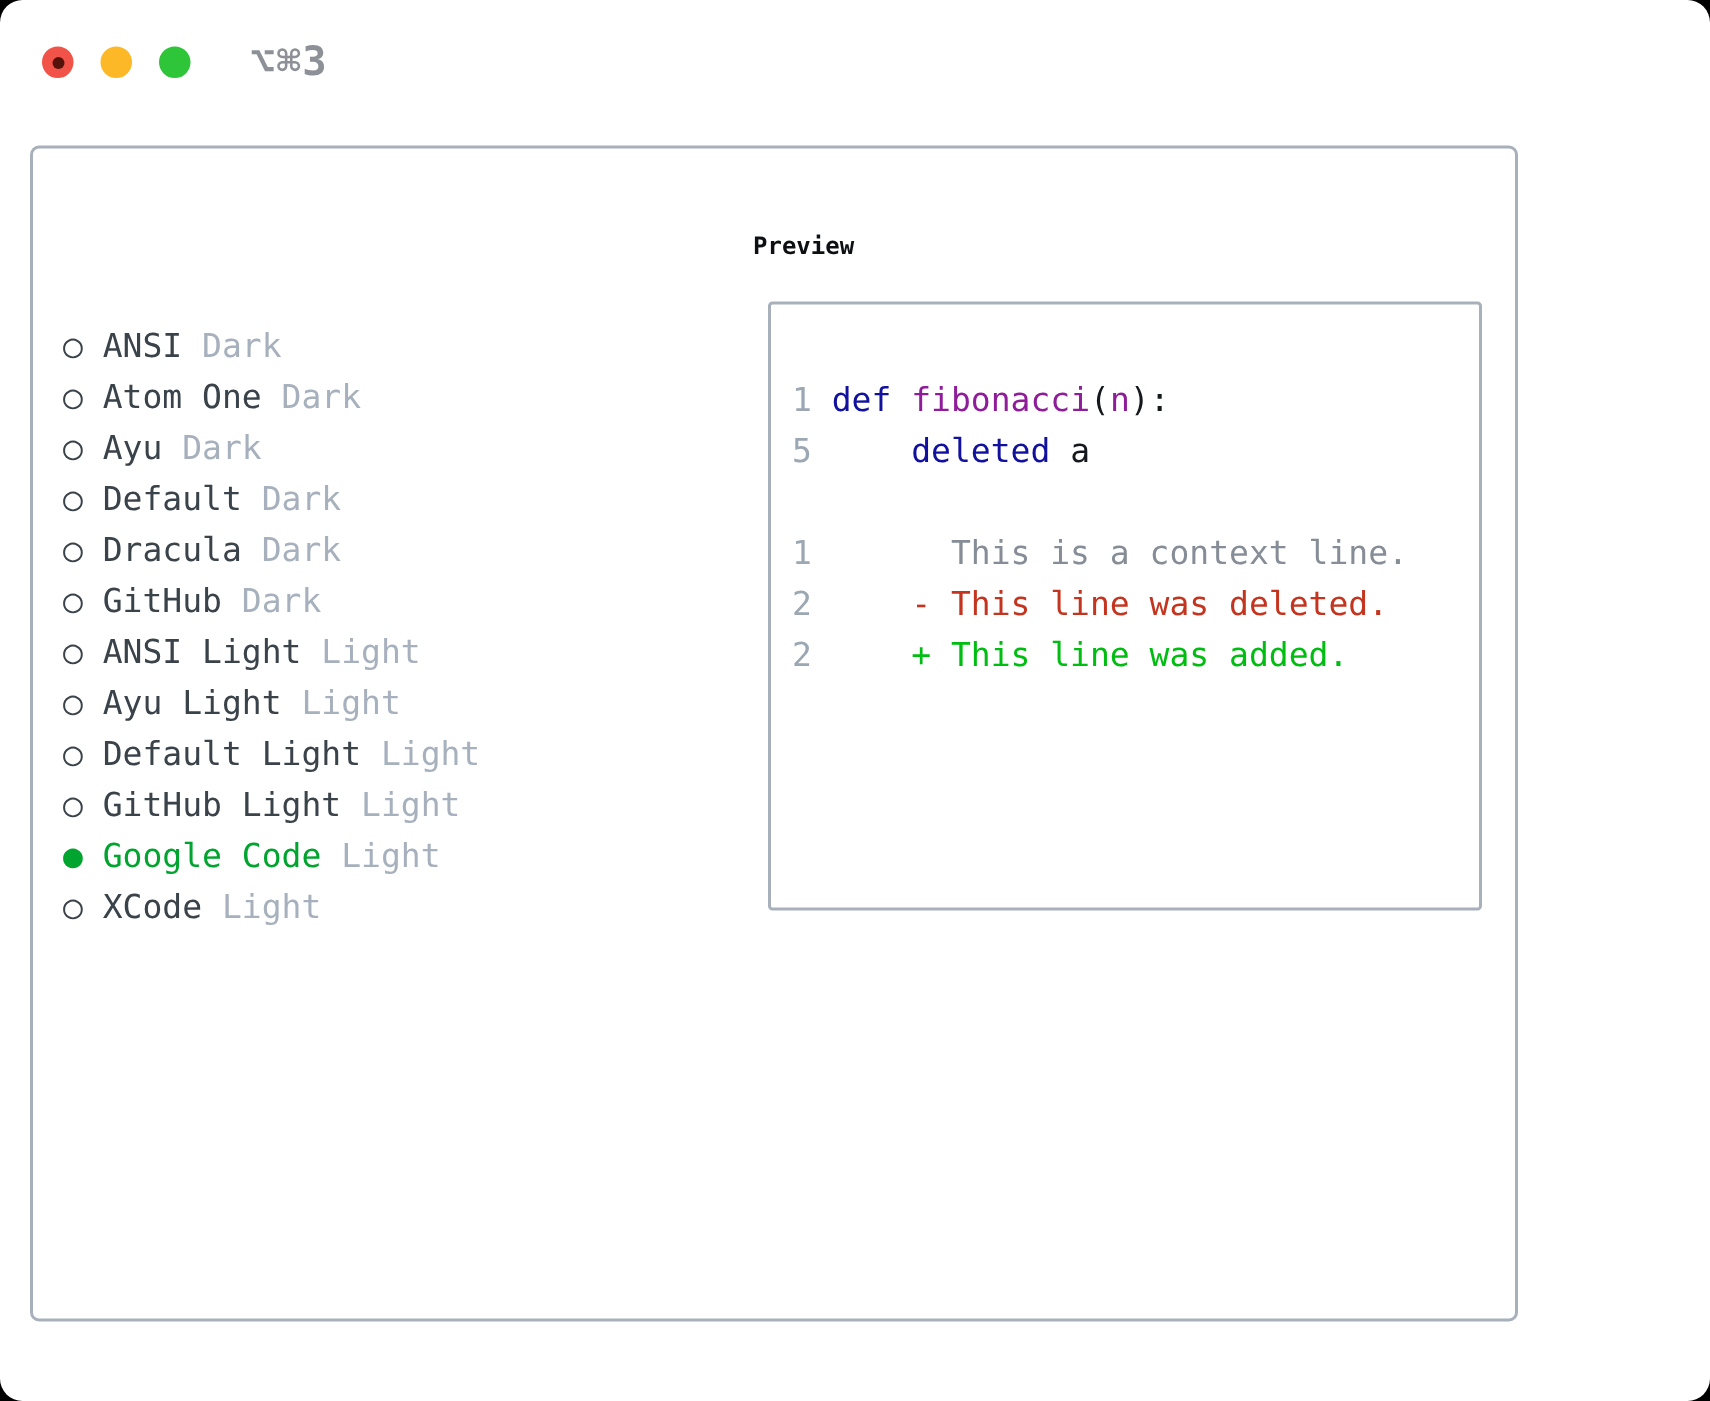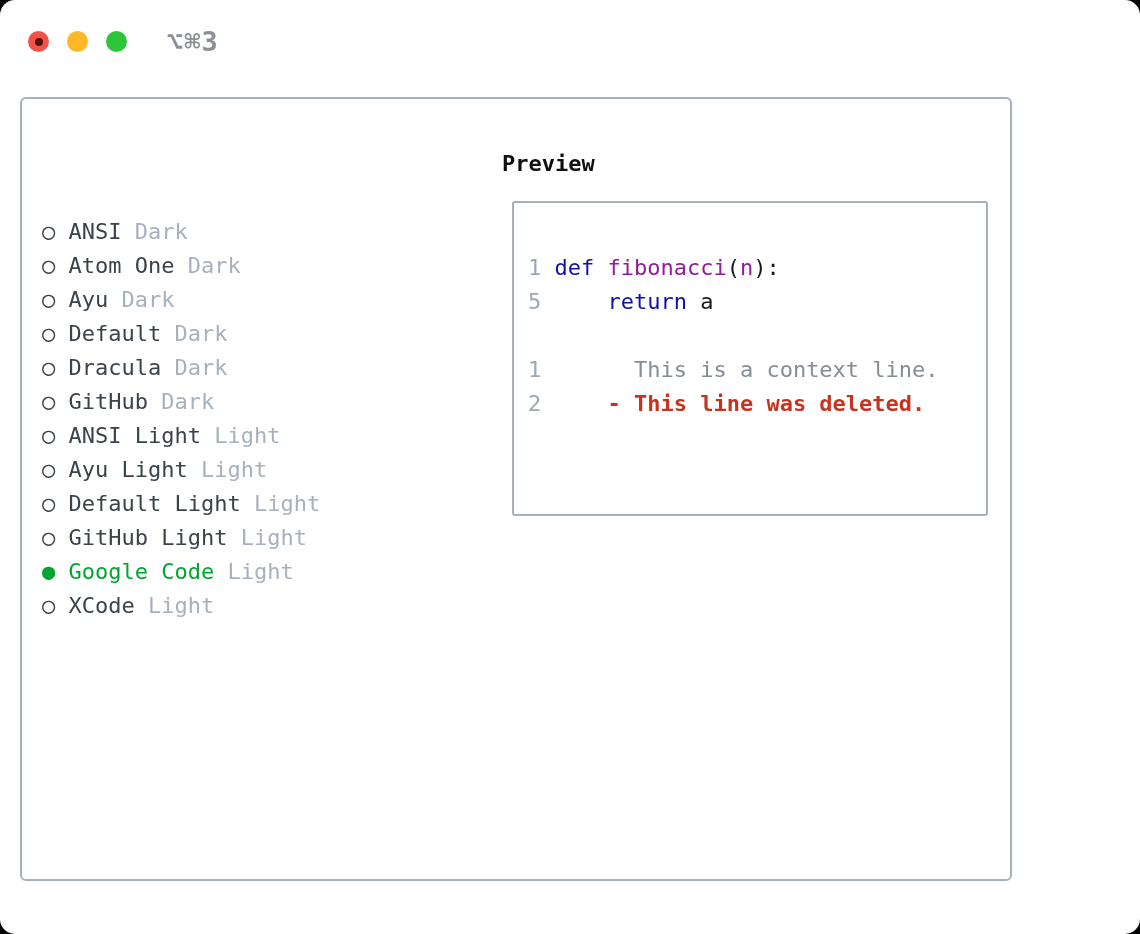--- a/index.html
+++ b/index.html
@@ -40,36 +40,36 @@
   }
   .row{height:34px;}
   .prompt, .heading{font-weight:bold; color:var(--heading);}
   .bullet{color:var(--text);}
   .variant{color:var(--muted);text-align:center;}
   .row.selected .bullet, .row.selected .name{color:var(--sel_green);}
   .spacer{height:34px;}
   .apply-label{color:var(--heading);}
   
   .preview-label{
-    position:absolute; left:480px; top:48px; font-size:22px; line-height:34px;
+    position:absolute; left:480px; top:48px; font-size:16px; line-height:34px;
     font-weight:bold; color:var(--heading);
   }
   .preview-box{
-    position:absolute; left:490px; top:102px; width:476px; height:315px;
+    position:absolute; left:490px; top:102px; width:476px; height:406px;
     border:2px solid var(--border); border-radius:3px; background:#fff;
     padding:48px 12px 0 14px; overflow:hidden;
   }
   .pline{height:34px; line-height:34px; font-size:22px; white-space:pre;}
   .ln{display:inline-block; width:1ch; text-align:right; margin-right:1ch; color:var(--linenum);}
   .tok-kw{color:var(--kw);}
   .tok-typ{color:var(--typ);}
   .tok-lit{color:var(--lit);}
   .tok-pln{color:var(--pln);}
   .tok-ctx{color:var(--ctx);}
-  .tok-del{color:var(--del);font-weight:bold;}
+  .tok-del{color:var(--del);}
   .tok-add{color:var(--add);}
 </style>
 </head>
 <body>
 
 <div class="window">
 
   <div class="titlebar">
     <button class="tl tl-close"></button>
     <button class="tl tl-min"></button>
@@ -85,21 +85,22 @@
       
       
       
     </div>
 
     <div class="preview-label">Preview</div>
 
     <div class="preview-box">
       <div id="preview-code">
           <div class="pline"><span class="ln">1</span><span class="tok-kw">def</span><span class="tok-pln"> </span><span class="tok-typ">fibonacci</span><span class="tok-pln">(</span><span class="tok-typ">n</span><span class="tok-pln">):</span></div>
-          <div class="pline"><span class="ln">5</span><span class="tok-pln">    </span><span class="tok-kw">return</span><span class="tok-pln"> a</span></div>
+          <div class="pline"><span class="ln">5</span><span class="tok-pln">    </span><span class="tok-kw">deleted</span><span class="tok-pln"> a</span></div>
           <div class="pline"><span class="ln"></span></div>
           <div class="pline"><span class="ln">1</span><span class="tok-ctx">      This is a context line.</span></div>
           <div class="pline"><span class="ln">2</span><span class="tok-del">    - This line was deleted.</span></div>
+          <div class="pline"><span class="ln">2</span><span class="tok-add">    + This line was added.</span></div>
         </div>
     </div>
 
   </div>
 </div>
 
 </body></html>

